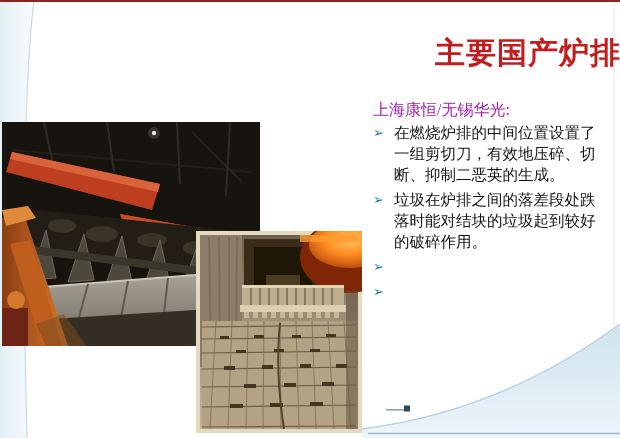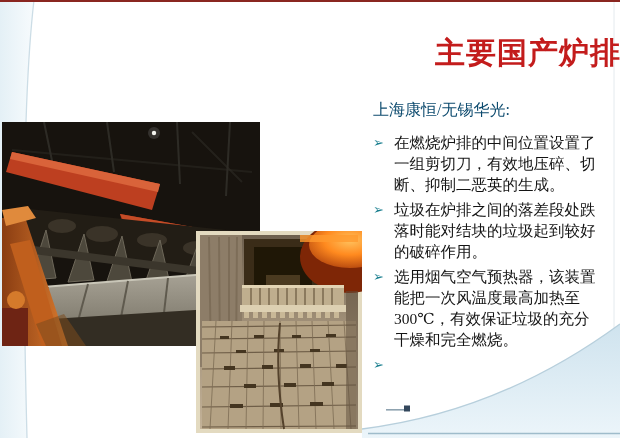--- a/index.html
+++ b/index.html
@@ -11,21 +11,21 @@
   .left-band-svg, .swoosh-svg { position:absolute; top:0; left:0; pointer-events:none; }
   .slide-title {
     position:absolute; top:33px; left:0; width:100%; text-align:right;
     font-size:30px; color:#c31c1c; letter-spacing:1px; font-weight:700;margin-left:32px;
   }
   .photo { position:absolute; overflow:hidden; }
   .photo svg { display:block; width:100%; height:100%; }
   .photo-grate { left:2px; top:122px; width:258px; height:224px; z-index:1; }
   .photo-furnace { left:196px; top:231px; width:166px; height:202px; z-index:2; }
   .content { position:absolute; left:373px; top:100px; width:243px; z-index:3; }
-  .content-header { font-size:16px; color:#0c4a6e; margin:0 0 11px 0; font-weight:400; }
+  .content-header { font-size:16px; color:#a21caf; margin:0 0 1px 0; font-weight:400; }
   .bullet-list { list-style:none; margin:0; padding:0; }
   .bullet-item { display:flex; align-items:flex-start; margin-bottom:4px; }
   .bullet-marker {
     flex:0 0 21px; width:21px; color:#1a7f8f; font-size:13px; line-height:21px;
     font-family:"DejaVu Sans",sans-serif;
   }
   .bullet-text { font-size:15.5px; line-height:21px; color:#141414; width:206px; }
 </style>
 </head>
 <body>
@@ -233,21 +233,20 @@
       <li class="bullet-item">
         <span class="bullet-marker">➢</span>
         <span class="bullet-text">在燃烧炉排的中间位置设置了一组剪切刀，有效地压碎、切断、抑制二恶英的生成。</span>
       </li>
       <li class="bullet-item">
         <span class="bullet-marker">➢</span>
         <span class="bullet-text">垃圾在炉排之间的落差段处跌落时能对结块的垃圾起到较好的破碎作用。</span>
       </li>
       <li class="bullet-item">
         <span class="bullet-marker">➢</span>
-        <span class="bullet-text">选用烟气空气预热器，该装置能把一次风温度最高加热至300℃，有效保证垃圾的充分干燥和完全燃烧。</span>
       </li>
       <li class="bullet-item">
         <span class="bullet-marker">➢</span>
       </li>
     </ul>
   </div>
 
 </div>
 
 </body></html>

